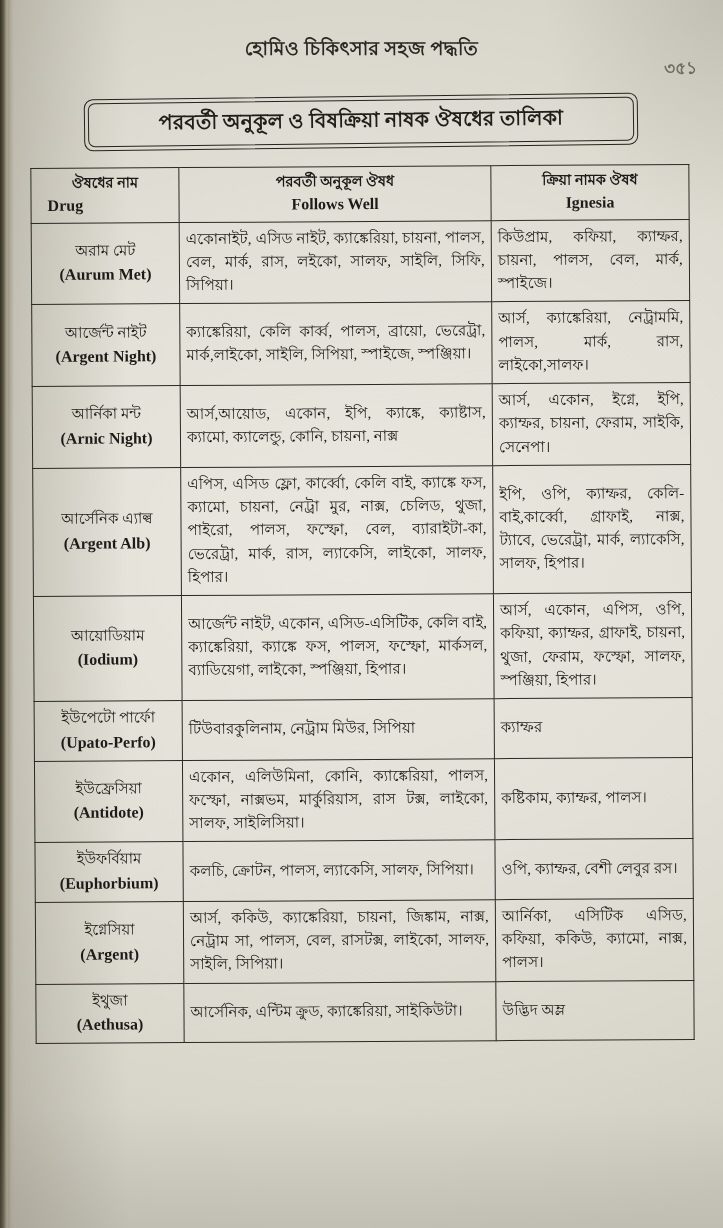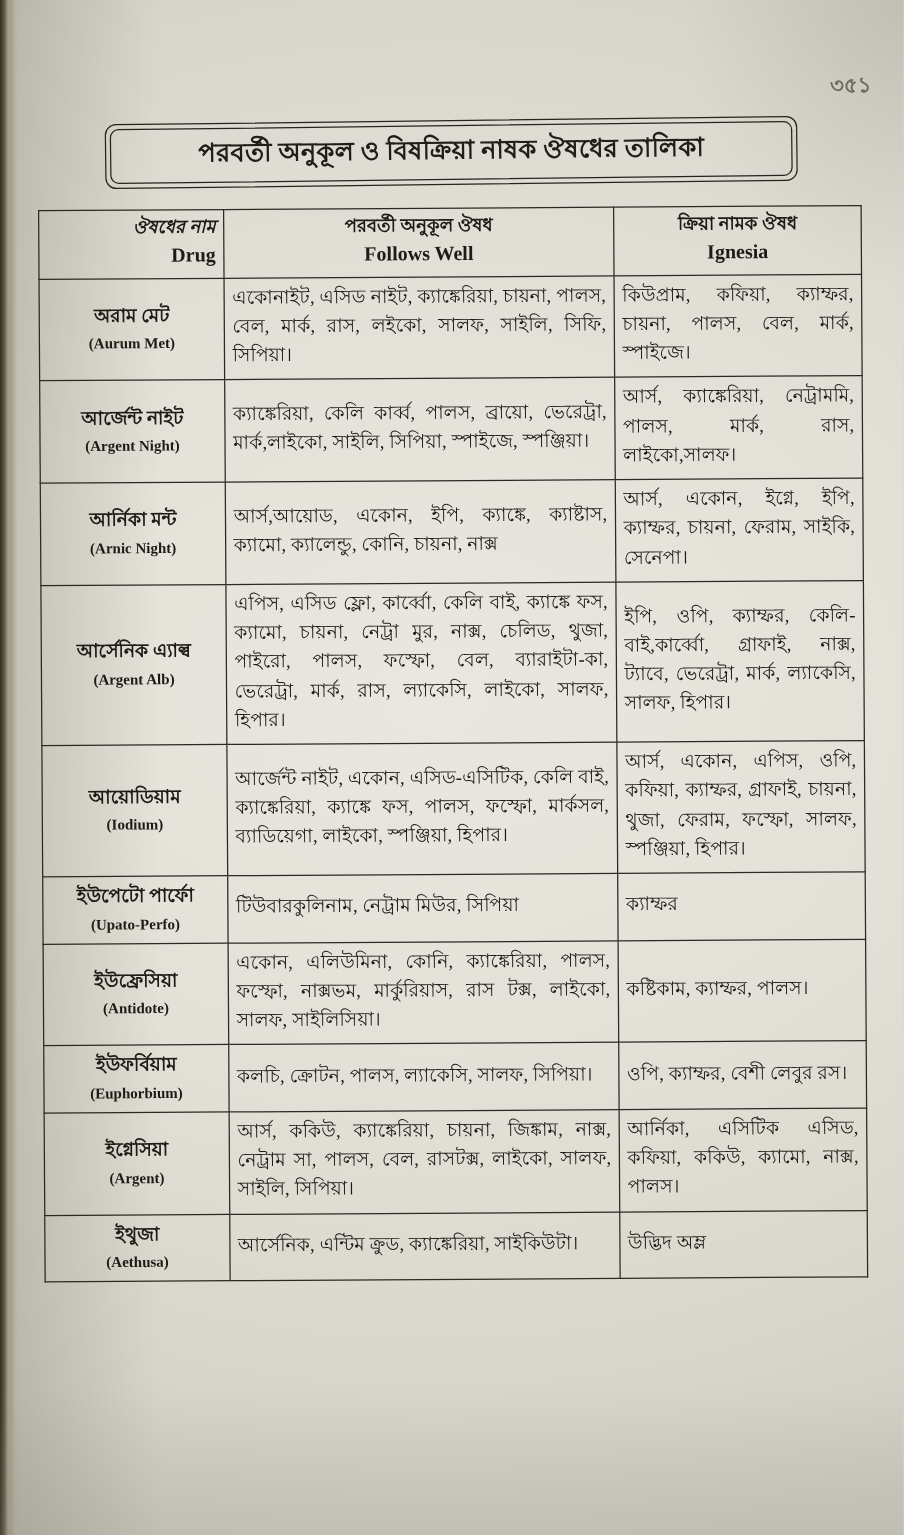--- a/index.html
+++ b/index.html
@@ -91,30 +91,30 @@
   }
   col.c1 { width:148px; }
   col.c2 { width:312px; }
   col.c3 { width:198px; }
 
   th.hcell { padding:7px 6px 9px 6px; }
   .hbn { display:block; font-size:14.5px; font-weight:700; line-height:1.25; }
   .hen { display:block; font-size:16px; font-weight:700; line-height:1.35; margin-top:3px;
          font-family:"Liberation Serif", serif; }
   th.h1 { text-align:left; padding-left:10px; }
-  th.h1 .hbn { text-align:right;font-style:italic; }
-  th.h1 .hen { text-align:right; padding-left:10px; }
+  th.h1 .hbn { text-align:center; }
+  th.h1 .hen { text-align:left; padding-left:10px; }
   th.h2, th.h3 { text-align:center; }
 
   td.drug {
     text-align:center;
     line-height:1.5;
   }
-  td.drug .bn { display:block; font-size:15px; font-weight:700; }
-  td.drug .en { display:block; font-size:12px; font-weight:700; margin-top:1px; }
+  td.drug .bn { display:block; font-size:15px; font-weight:400; }
+  td.drug .en { display:block; font-size:16px; font-weight:700; margin-top:1px; }
 
   td.body {
     font-size:15px;
     line-height:1.55;
     text-align:justify;
     text-align-last:left;
     letter-spacing:.1px;
   }
   td.anti {
     font-size:15px;
@@ -132,20 +132,21 @@
 <body>
 
 <div id="page">
 
   <div class="gutter"></div>
   <div class="gutter2"></div>
   <div class="shade-l"></div>
   <div class="shade-tr"></div>
   <div class="shade-b"></div>
 
+  <div class="runhead">হোমিও চিকিৎসার সহজ পদ্ধতি</div>
   <div class="pageno">৩৫১</div>
 
   <div class="banner-wrap">
     <div class="banner-outer"></div>
     <div class="banner-inner">
       <div class="banner-text">পরবর্তী অনুকূল ও বিষক্রিয়া নাষক ঔষধের তালিকা</div>
     </div>
   </div>
 
   <div class="table-wrap">

